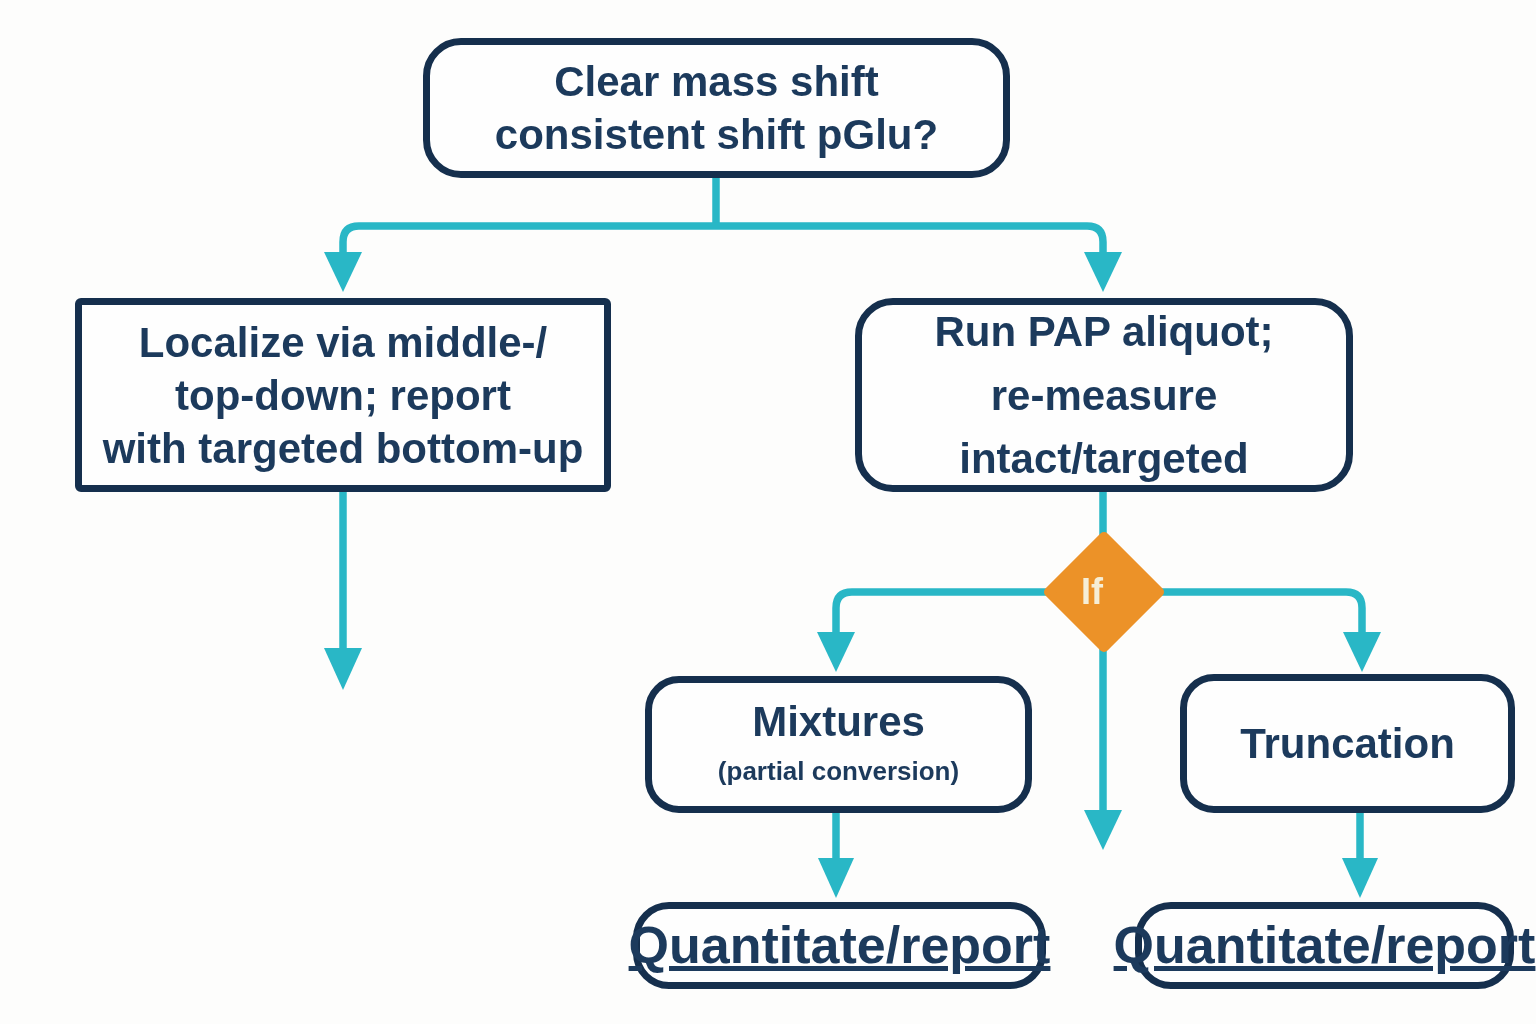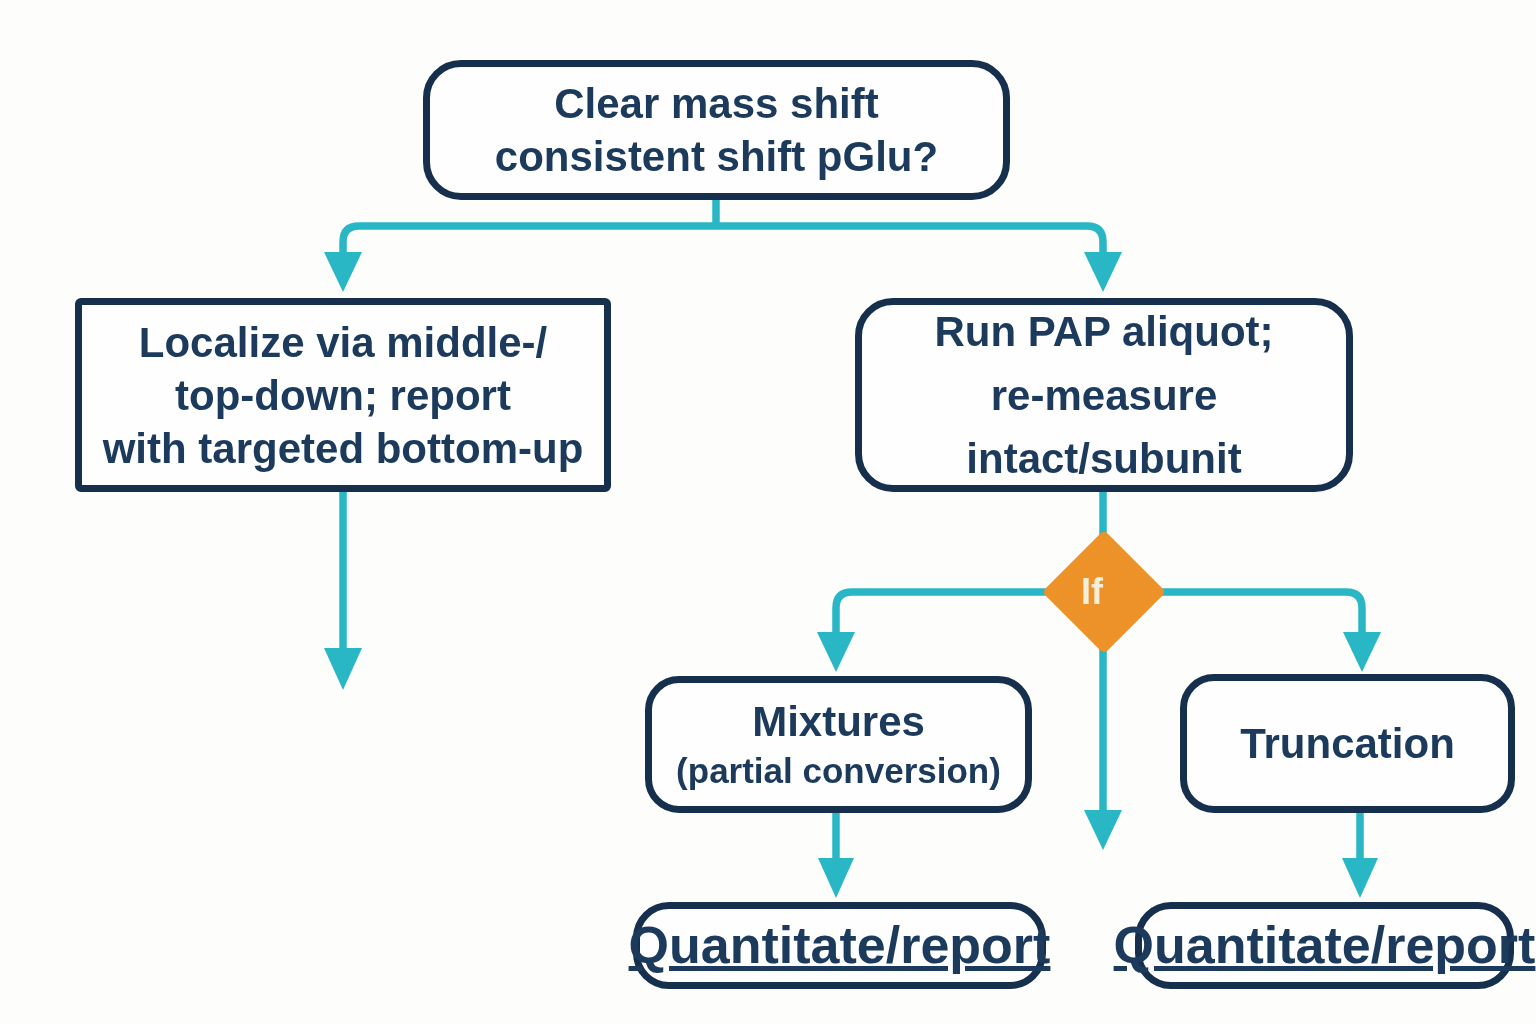--- a/index.html
+++ b/index.html
@@ -39,24 +39,24 @@
   }
   .node .line {
     display: block;
     white-space: nowrap;
     font-size: 42px;
     line-height: 53px;
   }
   .node .subline {
     display: block;
     white-space: nowrap;
-    font-size: 35px;
+    font-size: 26px;
     line-height: 46px;
   }
-  #node-root        { left: 423px; top: 38px;  width: 587px; height: 140px; margin-top: 22px; }
+  #node-root        { left: 423px; top: 38px;  width: 587px; height: 140px; }
   #node-localize    { left: 75px;  top: 298px; width: 536px; height: 194px; border-radius: 6px; }
   #node-pap         { left: 855px; top: 298px; width: 498px; height: 194px; justify-content: space-between; }
   #node-mixtures    { left: 645px; top: 676px; width: 387px; height: 137px; border-radius: 34px; text-align: right; }
   #node-truncation  { left: 1180px;top: 674px; width: 335px; height: 139px; border-radius: 34px; }
   #node-quant-left  { left: 633px; top: 902px; width: 413px; height: 87px;  border-radius: 36px; }
   #node-quant-right { left: 1135px;top: 902px; width: 379px; height: 87px;  border-radius: 36px; }
   #node-quant-left .line, #node-quant-right .line { font-size: 52px; text-decoration: underline; }
   .decision-label {
     position: absolute;
     left: 1034px;
@@ -117,21 +117,21 @@
 
   <div class="node" id="node-localize">
     <span class="line">Localize via middle-/</span>
     <span class="line">top-down; report</span>
     <span class="line">with targeted bottom-up</span>
   </div>
 
   <div class="node" id="node-pap">
     <span class="line">Run PAP aliquot;</span>
     <span class="line">re-measure</span>
-    <span class="line">intact/subunit</span>
+    <span class="line">intact/targeted</span>
   </div>
 
   <div class="decision-label">If</div>
 
   <div class="node" id="node-mixtures">
     <span class="line">Mixtures</span>
     <span class="subline">(partial conversion)</span>
   </div>
 
   <div class="node" id="node-truncation">

